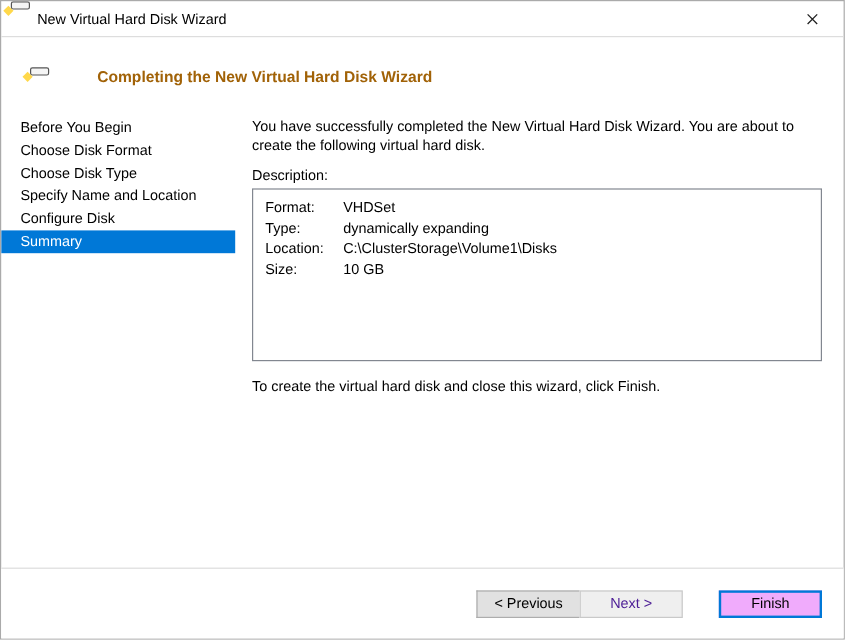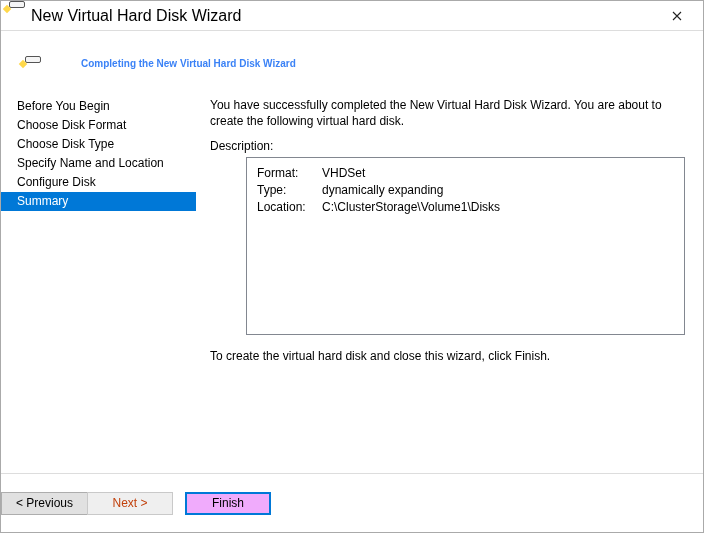--- a/index.html
+++ b/index.html
@@ -23,38 +23,38 @@
     .titlebar .app-icon { width: 16px; height: 16px; margin-right: 6px; }
     .disk-icon {
       width: 16px; height: 12px; position: relative;
     }
     .disk-icon .platter {
       position:absolute; bottom:0; left:0; width:16px; height:7px; background:#f5f5f5; border:1px solid #555; border-radius:2px;
     }
     .disk-icon .spark {
       position:absolute; top:-2px; right:-1px; width:6px;height:6px;background:#ffd84a;transform:rotate(45deg);
     }
-    .titlebar-title { font-size: 16px; color:#000;}
+    .titlebar-title { font-size: 12px; color:#000;}
     .titlebar .close {
       position:absolute; right:4px; top:0; width:44px; height:29px;
       display:flex; align-items:center; justify-content:center;
       font-family: Arial, sans-serif; font-size:14px; color:#222;
     }
     .header {
       height: 64px;
       display:flex;
       align-items:center;
       padding: 0 16px 0 24px;
     }
     .header .big-icon { width:28px; margin-right:28px; }
     .header .big-icon .disk-icon{ transform:scale(1.6); transform-origin:left center;}
     .header h1 {
-      font-size: 10px;
+      font-size: 13px;
       font-weight: 600;
-      color: #3b82f6;
+      color: #a16207;
     }
     .body {
       display:flex;
       height: 378px;
     }
     .sidebar {
       width: 195px;
       padding: 2px 0 0 14px;
     }
     .sidebar-item {
@@ -72,53 +72,52 @@
     }
     .content {
       flex:1;
       padding: 2px 18px 0 14px;
       color:#000;
     }
     .intro { line-height:1.35; margin-bottom:10px;}
     .desc-label { margin-bottom:4px;}
     .desc-box {
       border:1px solid #828790;
-      height: 178px;
+      height: 144px;
       padding: 8px 10px;
       overflow:auto;
-      margin-left:36px;
     }
     .kv-row { display:flex; margin-bottom:3px;}
     .kv-row .k { width:65px; }
     .outro { margin-top:14px;}
     .footer {
       position:absolute;
       left:1px; right:1px; bottom:1px;
       height:59px;
       border-top:1px solid #ddd;
       display:flex;
       align-items:center;
-      justify-content:flex-start;
+      justify-content:flex-end;
       padding-right:18px;
-      gap:0;
+      gap:18px;
       background:#fff;
     }
     .btn {
       width:86px; height:23px;
       font: 12px "Segoe UI", Tahoma, sans-serif;
       background:#e1e1e1;
       border:1px solid #adadad;
       color:#000;
       cursor:default;
     }
     .btn.primary {
       background:#f0abfc;
       border:2px solid #0078d7;
     }
-    .btn:disabled { color:#c2410c; border-color:#c9c9c9; background:#efefef;}
+    .btn:disabled { color:#4c1d95; border-color:#c9c9c9; background:#efefef;}
     .btn-pair { display:flex; gap:0; margin-right:12px;}
     .btn-pair .btn:first-child{border-right:none;}
   </style>
 </head>
 <body>
 
 <div class="titlebar">
   <span class="app-icon">
     <span class="disk-icon"><span class="platter"></span><span class="spark"></span></span>
   </span>
@@ -156,20 +155,24 @@
         <span>VHDSet</span>
       </div>
       <div class="kv-row">
         <span class="k">Type:</span>
         <span>dynamically expanding</span>
       </div>
       <div class="kv-row">
         <span class="k">Location:</span>
         <span>C:\ClusterStorage\Volume1\Disks</span>
       </div>
+      <div class="kv-row">
+        <span class="k">Size:</span>
+        <span>10 GB</span>
+      </div>
     </div>
     <div class="outro">To create the virtual hard disk and close this wizard, click Finish.</div>
   </div>
 </div>
 
 <div class="footer">
   <div class="btn-pair">
     <button class="btn">&lt; Previous</button>
     <button class="btn" disabled="">Next &gt;</button>
   </div>

